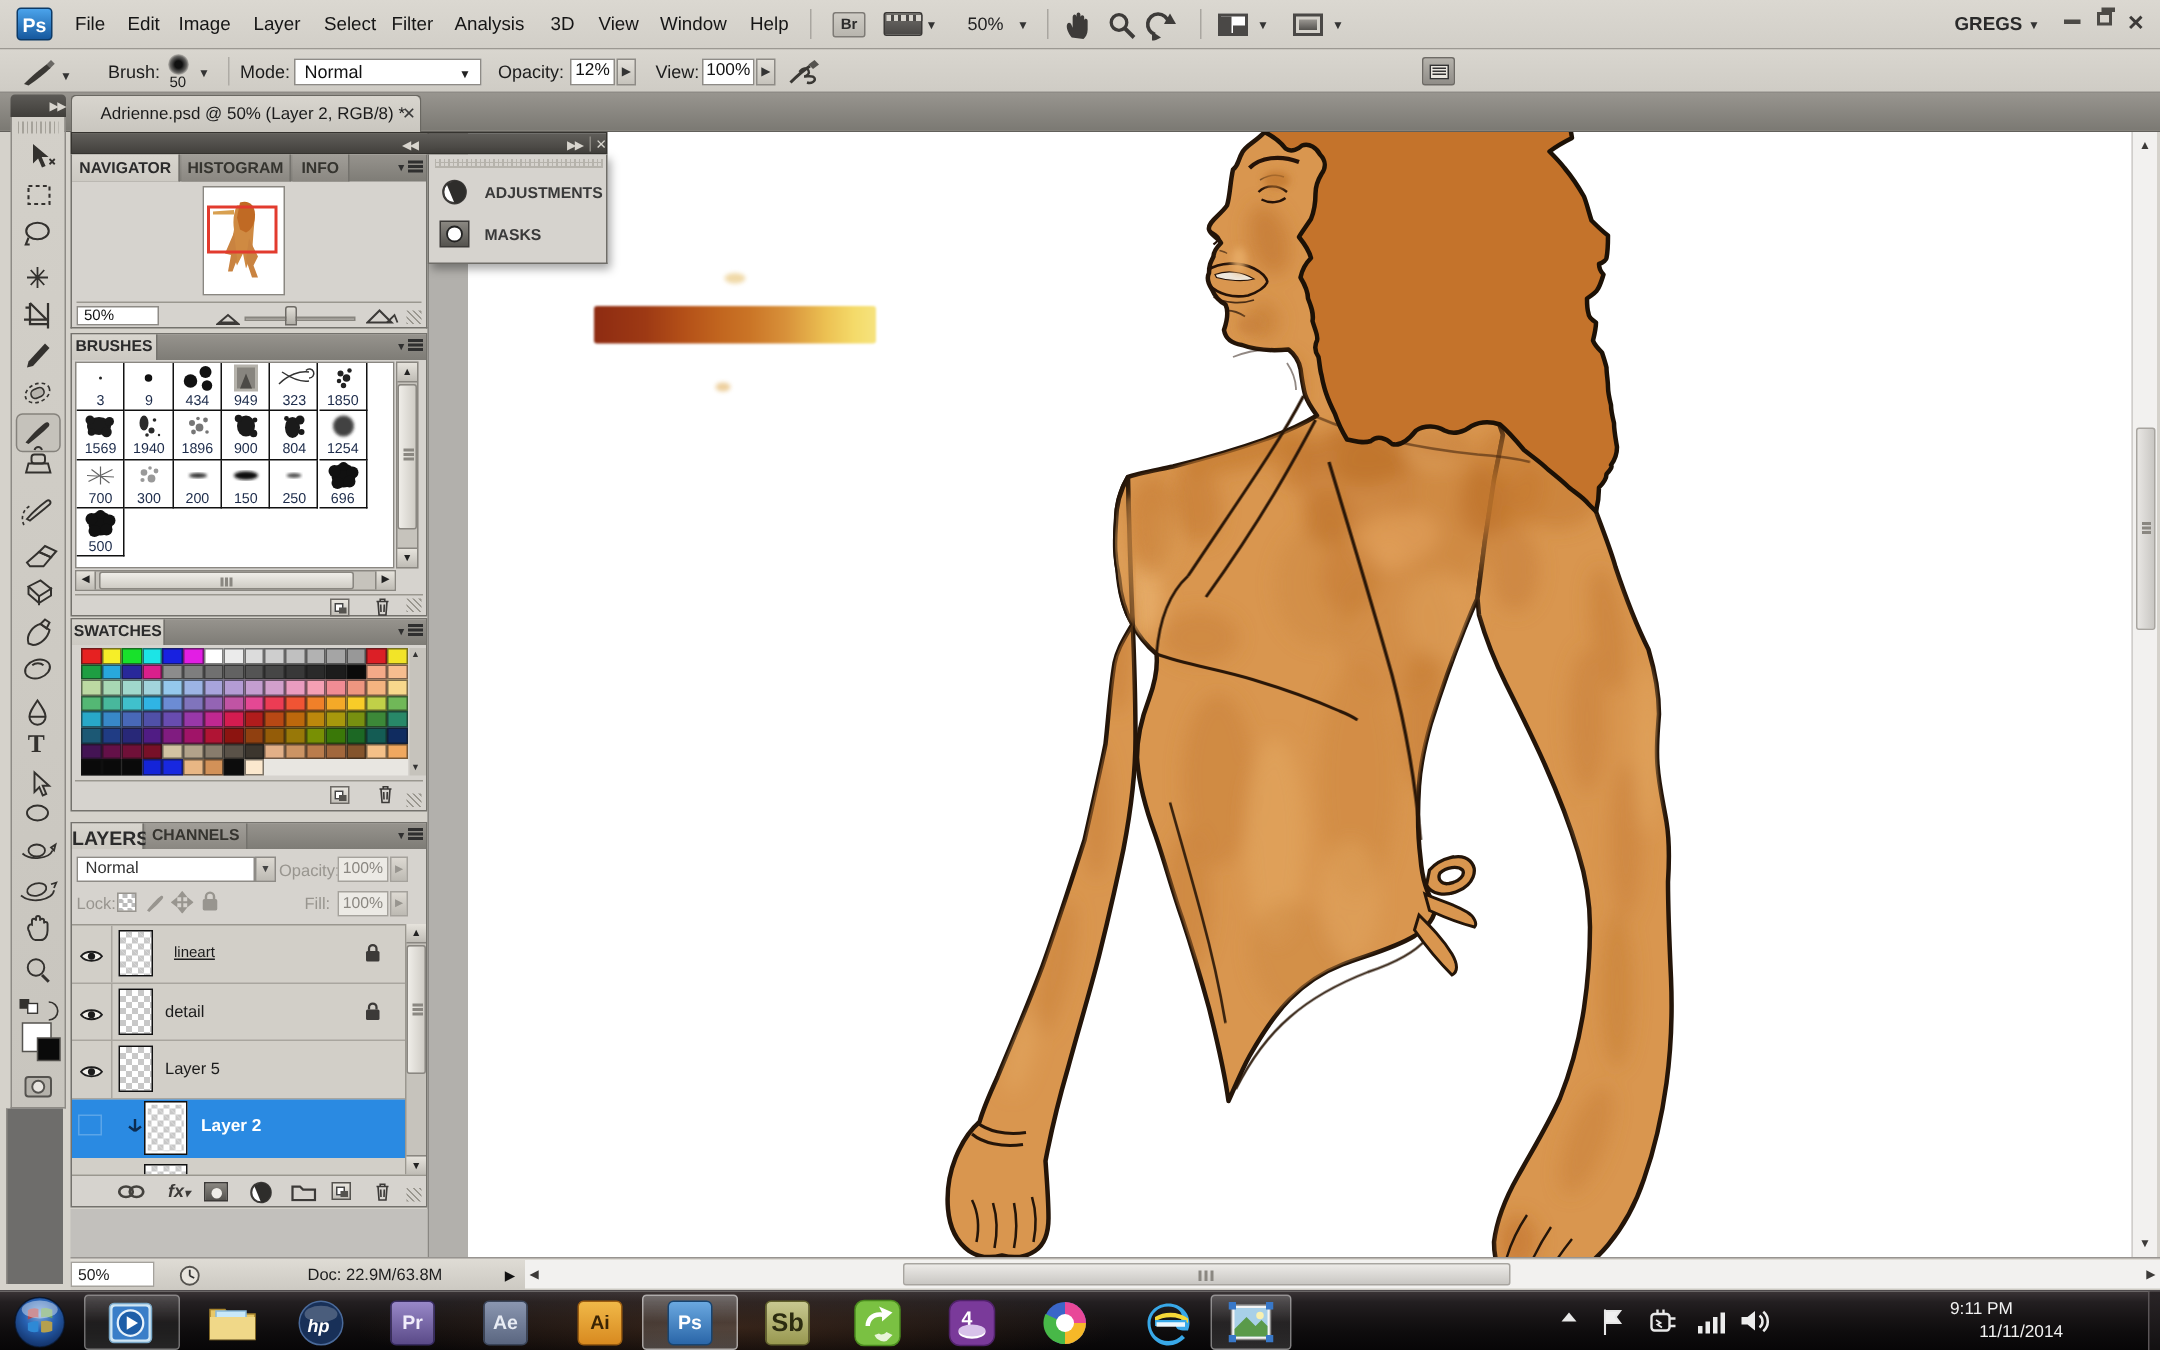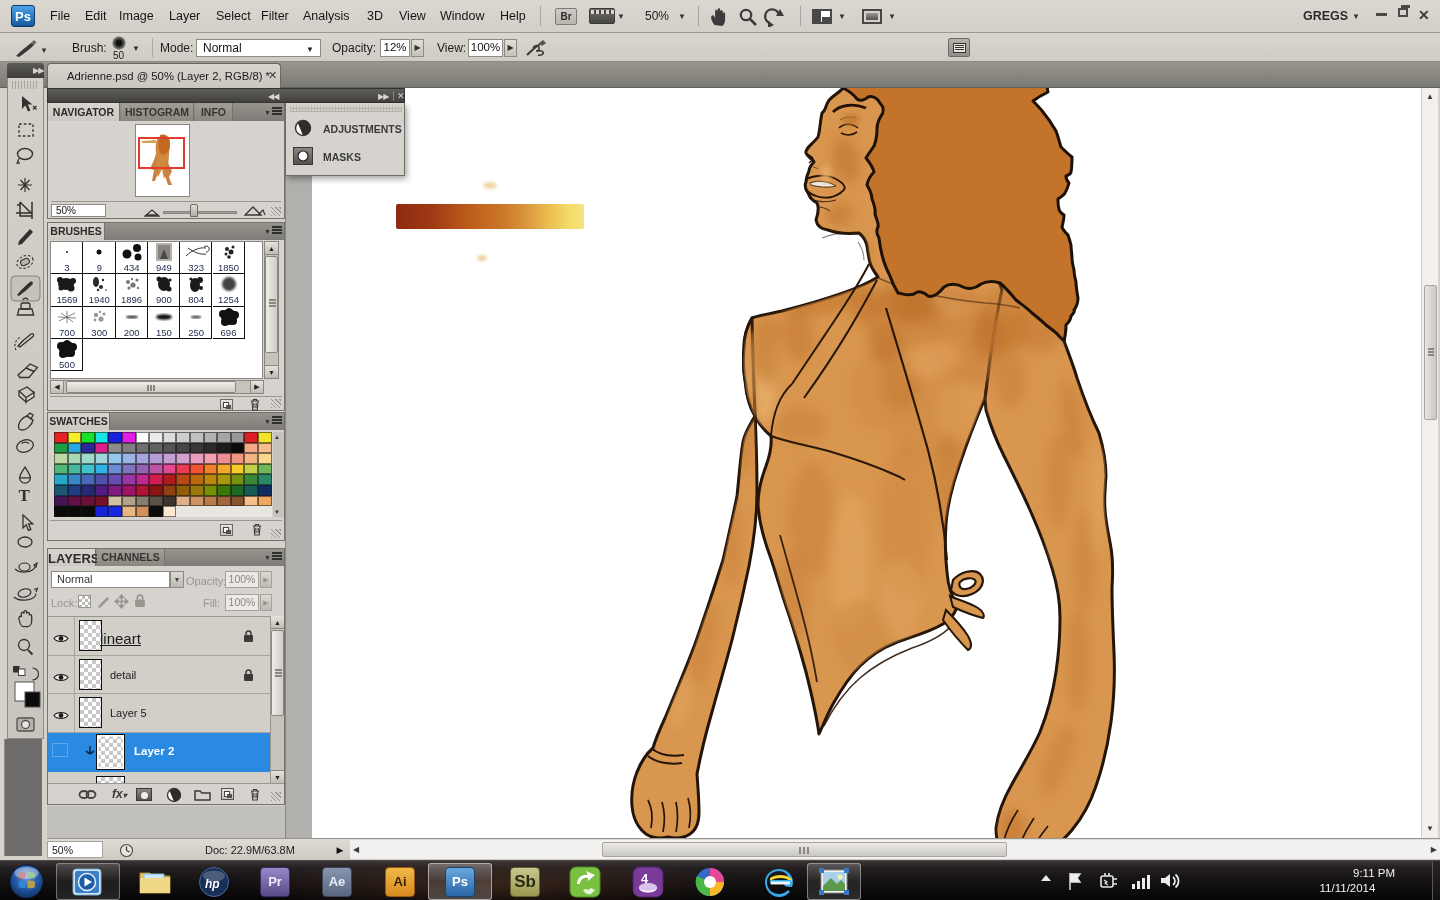--- a/index.html
+++ b/index.html
@@ -771,21 +771,21 @@
     <div class="abs" style="left:177px;top:45px;width:34px;height:17px;background:#eceae5;border:1px solid #a5a29c;font-size:10.5px;color:#8a8781;text-align:center;padding-top:1px;">100%</div>
     <div class="abs" style="left:212px;top:45px;width:12px;height:17px;background:linear-gradient(#ddd9d2,#bdbab3);border:1px solid #a5a29c;font-size:7px;color:#98958f;text-align:center;line-height:16px;">▶</div>
     <div class="abs" style="left:0;top:67px;width:222px;height:167px;background:#d2cfc8;border-top:1px solid #9a978f;overflow:hidden;">
       <div class="abs" style="left:0;top:0.0px;width:222px;height:38.7px;border-bottom:1px solid #a9a69f;">
         <div class="abs" style="left:5px;top:13px;"><svg width="16" height="11" viewBox="0 0 16 11">
             <path d="M1 5.5 C4 1.5 12 1.5 15 5.5 C12 9.5 4 9.5 1 5.5Z" fill="#f2f0eb" stroke="#1c1c1c" stroke-width="1.2"></path>
             <circle cx="8" cy="5.5" r="2.4" fill="#1c1c1c"></circle>
           </svg></div>
         <div class="abs" style="left:26px;top:0;width:1px;height:38px;background:#a9a69f;"></div>
         <div class="abs" style="left:31px;top:3px;width:23px;height:31px;border:1.5px solid #111;background-image:linear-gradient(45deg,#c8c8c8 25%,transparent 25%,transparent 75%,#c8c8c8 75%),linear-gradient(45deg,#c8c8c8 25%,transparent 25%,transparent 75%,#c8c8c8 75%);background-size:8px 8px;background-position:0 0,4px 4px;background-color:#fff;"></div>
-        <div class="abs" style="left:52px;top:13px;font-size:15px;color:#1c1c1c;text-decoration:underline;">lineart</div>
+        <div class="abs" style="left:68px;top:13px;font-size:10px;color:#1c1c1c;text-decoration:underline;">lineart</div>
         <div class="abs" style="left:195px;top:12px;"><svg width="11" height="13" viewBox="0 0 11 13">
             <rect x="1" y="5" width="9" height="7" rx="1" fill="#3c3a38"></rect>
             <path d="M3 5 V3.5 a2.5 2.5 0 0 1 5 0 V5" fill="none" stroke="#3c3a38" stroke-width="1.5"></path>
           </svg></div>
       </div>
       <div class="abs" style="left:0;top:38.7px;width:222px;height:38.7px;border-bottom:1px solid #a9a69f;">
         <div class="abs" style="left:5px;top:13px;"><svg width="16" height="11" viewBox="0 0 16 11">
             <path d="M1 5.5 C4 1.5 12 1.5 15 5.5 C12 9.5 4 9.5 1 5.5Z" fill="#f2f0eb" stroke="#1c1c1c" stroke-width="1.2"></path>
             <circle cx="8" cy="5.5" r="2.4" fill="#1c1c1c"></circle>
           </svg></div>
@@ -978,15 +978,15 @@
         <rect x="1" y="12" width="3" height="5"></rect>
         <rect x="6" y="9" width="3" height="8"></rect>
         <rect x="11" y="6" width="3" height="11"></rect>
         <rect x="16" y="3" width="3" height="14"></rect>
       </g>
     </svg>
  <svg class="abs" style="left:1159px;top:10px;" width="22" height="19">
       <path d="M2 7 L6 7 L11 3 L11 16 L6 12 L2 12 Z" fill="#ececec"></path>
       <path d="M14 6 a5 5 0 0 1 0 8 M16.5 3.5 a8.5 8.5 0 0 1 0 13" stroke="#ececec" stroke-width="1.7" fill="none"></path>
     </svg>
- <div class="abs" style="left:1300px;top:6px;width:95px;text-align:right;font-size:11.5px;color:#f2f2f2;">9:11 PM</div>
+ <div class="abs" style="left:1300px;top:6px;width:95px;text-align:left;font-size:11.5px;color:#f2f2f2;">9:11 PM</div>
  <div class="abs" style="left:1300px;top:21px;width:95px;text-align:center;font-size:11.5px;color:#f2f2f2;">11/11/2014</div>
  <div class="abs" style="left:1432px;top:0;width:8px;height:40px;background:linear-gradient(#2a2527,#121011);border-left:1px solid #5a5557;"></div>
 </div>
 </body></html>

